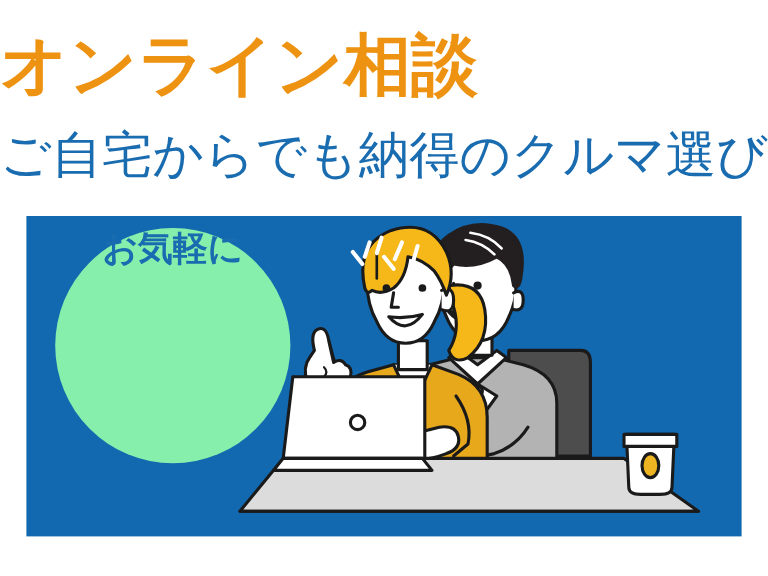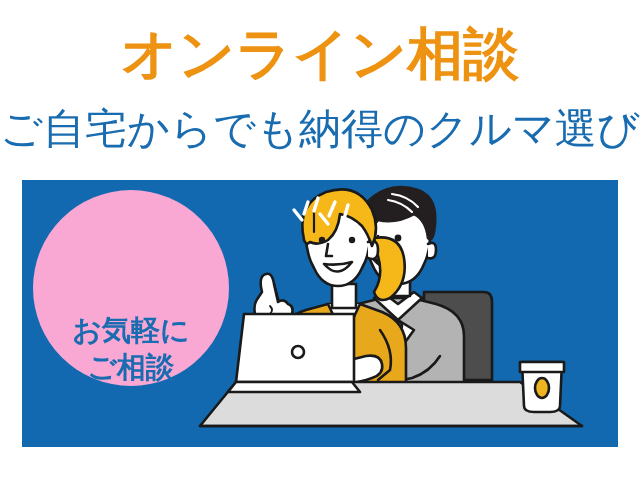--- a/index.html
+++ b/index.html
@@ -17,21 +17,20 @@
     background: #ffffff;
     overflow: hidden;
   }
 
   
   .headline {
     position: absolute;
     left: 0;
     top: 26px;
     width: 640px;
-    text-align: center;
     font-size: 56px;
     font-weight: bold;
     line-height: 1;
     letter-spacing: 0px;
     color: #ee9211;
     white-space: nowrap;
   }
   .subheadline {
     position: absolute;
     left: 0;
@@ -52,30 +51,30 @@
     top: 180px;
     width: 596px;
     height: 267px;
     background: #1269b0;
     overflow: hidden;
   }
 
   
   .badge {
     position: absolute;
-    left: 11px;
+    left: 24px;
     top: 10px;
     width: 196px;
     height: 196px;
     border-radius: 50%;
-    background: #f9a8d4;
+    background: #86efac;
     display: flex;
     flex-direction: column;
     align-items: center;
-    justify-content: flex-end;
+    justify-content: space-between;
   }
   .badge-line {
     color: #1a6cb0;
     font-size: 29px;
     font-weight: bold;
     line-height: 1.28;
     white-space: nowrap;
   }
 
   
@@ -192,17 +191,16 @@
 
         <path d="M300 186 L302 230 Q302 236 312 236 L328 236 Q338 236 338 230 L340 186 Z" transform="translate(200,-4)" fill="#ffffff" stroke="#1a1a1a"></path>
         <path d="M498 182 L542 182 L542 192 L498 192 Z" fill="#ffffff" stroke="#1a1a1a"></path>
         <ellipse cx="520" cy="208" rx="7" ry="10" fill="#eeb422" stroke="#1a1a1a"></ellipse>
 
       </g>
     </svg>
 
     <div class="badge">
       <div class="badge-line">お気軽に</div>
-      <div class="badge-line">ご相談</div>
     </div>
 
   </div>
 </div>
 
 </body></html>

